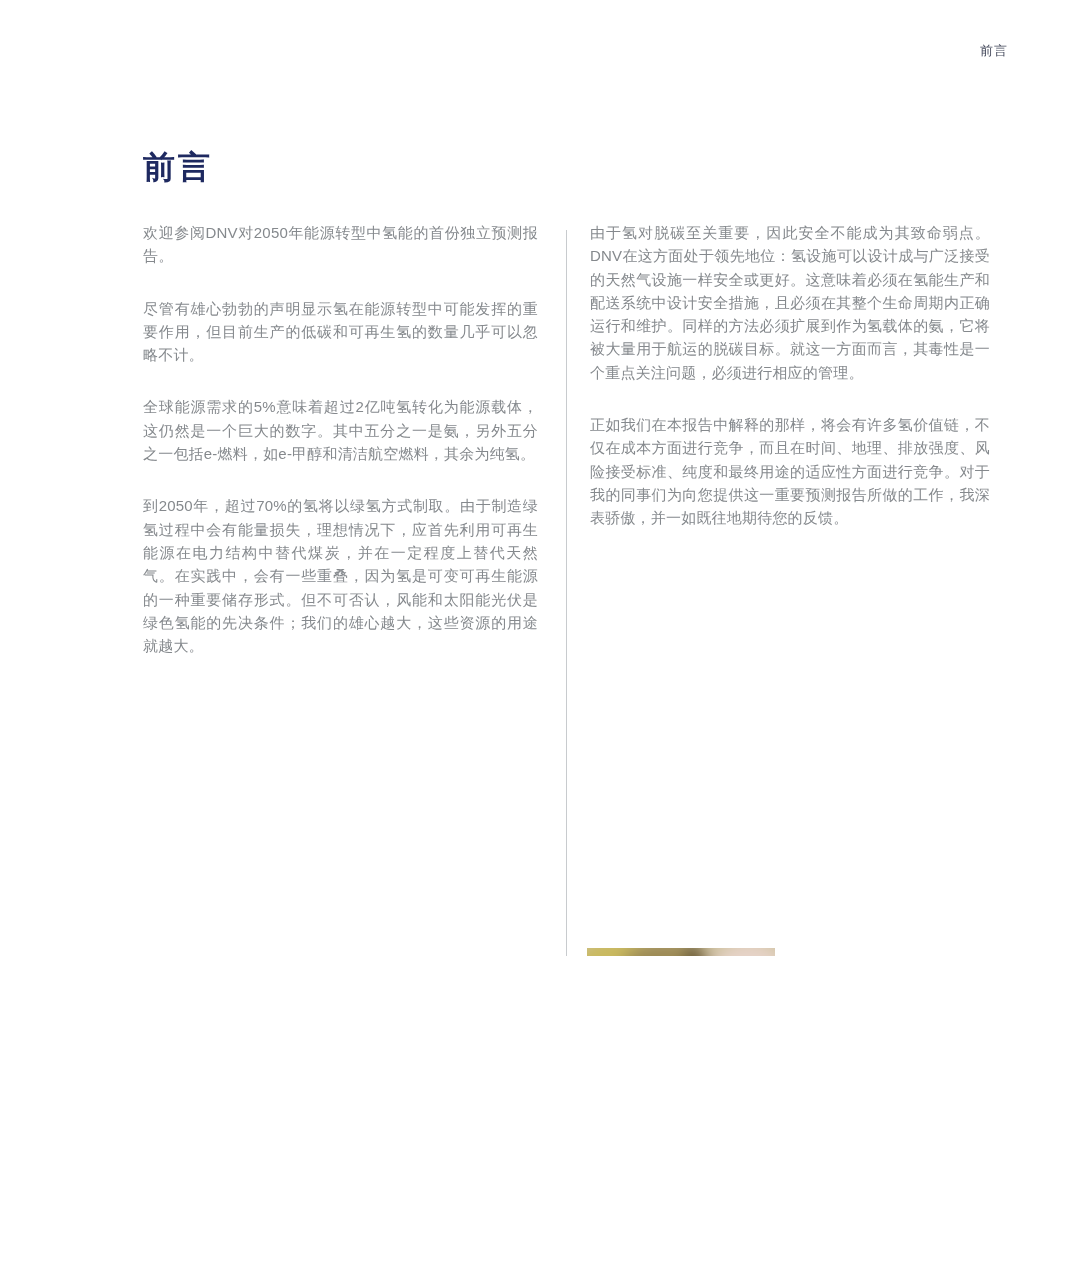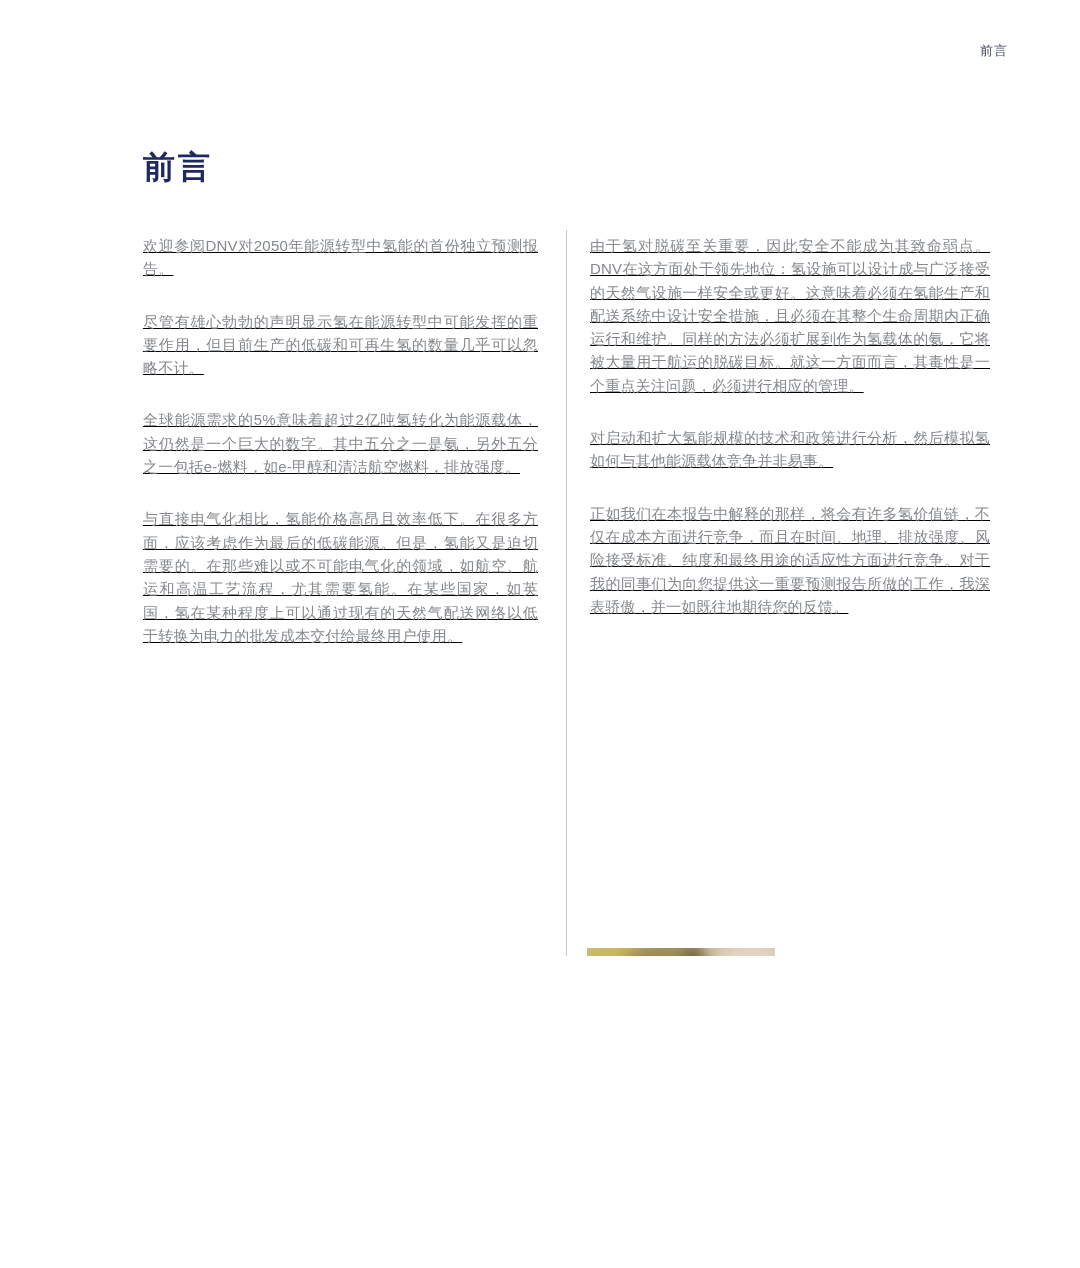--- a/index.html
+++ b/index.html
@@ -24,22 +24,21 @@
     position: absolute;
     left: 143px;
     top: 146px;
     font-size: 32px;
     font-weight: bold;
     color: #1e2960;
     letter-spacing: 3px;
   }
   .col {
     position: absolute;
-    top: 234px;
-    text-decoration: underline;
+    top: 221px;
   }
   .col-left  { left: 143px; width: 395px; }
   .col-right { left: 590px; width: 400px; }
   .col p {
     font-size: 15px;
     line-height: 23.3px;
     color: #85898d;
     text-align: justify;
     letter-spacing: 0.2px;
     margin: 0 0 29px 0;
@@ -115,29 +114,28 @@
 
 <div class="page">
 
   <div class="running-head">前言</div>
 
   <h1 class="page-title">前言</h1>
 
   <div class="col col-left">
     <p>欢迎参阅DNV对2050年能源转型中氢能的首份独立预测报告。</p>
     <p>尽管有雄心勃勃的声明显示氢在能源转型中可能发挥的重要作用，但目前生产的低碳和可再生氢的数量几乎可以忽略不计。</p>
-    <p>全球能源需求的5%意味着超过2亿吨氢转化为能源载体，这仍然是一个巨大的数字。其中五分之一是氨，另外五分之一包括e-燃料，如e-甲醇和清洁航空燃料，排放强度。</p>
-    <p>与直接电气化相比，氢能价格高昂且效率低下。在很多方面，应该考虑作为最后的低碳能源。但是，氢能又是迫切需要的。在那些难以或不可能电气化的领域，如航空、航运和高温工艺流程，尤其需要氢能。在某些国家，如英国，氢在某种程度上可以通过现有的天然气配送网络以低于转换为电力的批发成本交付给最终用户使用。</p>
+    <p>全球能源需求的5%意味着超过2亿吨氢转化为能源载体，这仍然是一个巨大的数字。其中五分之一是氨，另外五分之一包括e-燃料，如e-甲醇和清洁航空燃料，其余为纯氢。</p>
+    <p>到2050年，超过70%的氢将以绿氢方式制取。由于制造绿氢过程中会有能量损失，理想情况下，应首先利用可再生能源在电力结构中替代煤炭，并在一定程度上替代天然气。在实践中，会有一些重叠，因为氢是可变可再生能源的一种重要储存形式。但不可否认，风能和太阳能光伏是绿色氢能的先决条件；我们的雄心越大，这些资源的用途就越大。</p>
   </div>
 
   <div class="column-divider"></div>
 
   <div class="col col-right">
     <p>由于氢对脱碳至关重要，因此安全不能成为其致命弱点。DNV在这方面处于领先地位：氢设施可以设计成与广泛接受的天然气设施一样安全或更好。这意味着必须在氢能生产和配送系统中设计安全措施，且必须在其整个生命周期内正确运行和维护。同样的方法必须扩展到作为氢载体的氨，它将被大量用于航运的脱碳目标。就这一方面而言，其毒性是一个重点关注问题，必须进行相应的管理。</p>
-    <p>对启动和扩大氢能规模的技术和政策进行分析，然后模拟氢如何与其他能源载体竞争并非易事。</p>
     <p>正如我们在本报告中解释的那样，将会有许多氢价值链，不仅在成本方面进行竞争，而且在时间、地理、排放强度、风险接受标准、纯度和最终用途的适应性方面进行竞争。对于我的同事们为向您提供这一重要预测报告所做的工作，我深表骄傲，并一如既往地期待您的反馈。</p>
   </div>
 
   <svg class="portrait" viewBox="0 0 188 211" xmlns="http://www.w3.org/2000/svg" aria-hidden="true">
     <defs>
       <filter id="blurbg" x="-30%" y="-30%" width="160%" height="160%">
         <feGaussianBlur stdDeviation="8"></feGaussianBlur>
       </filter>
       <clipPath id="photoclip">
           <rect x="0" y="0" width="188" height="211"></rect>

